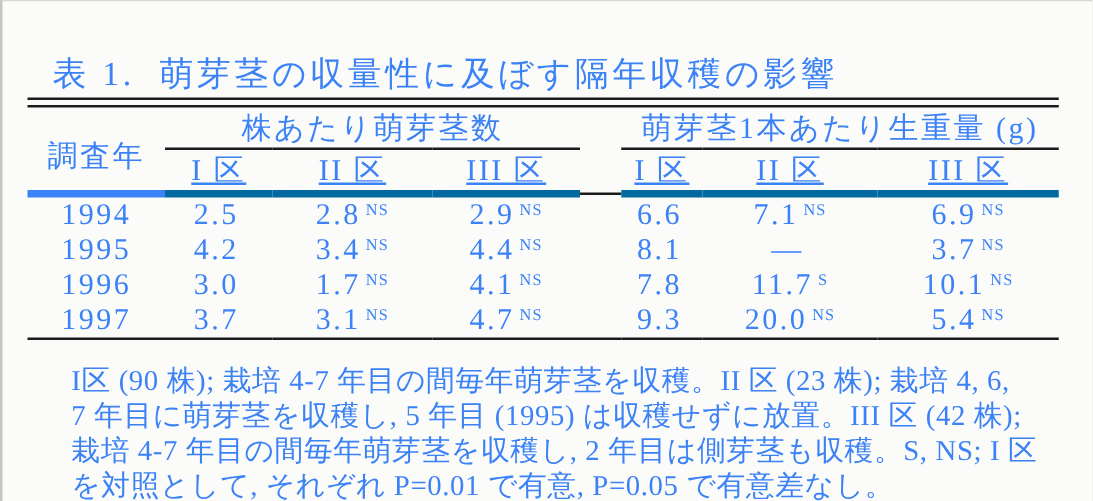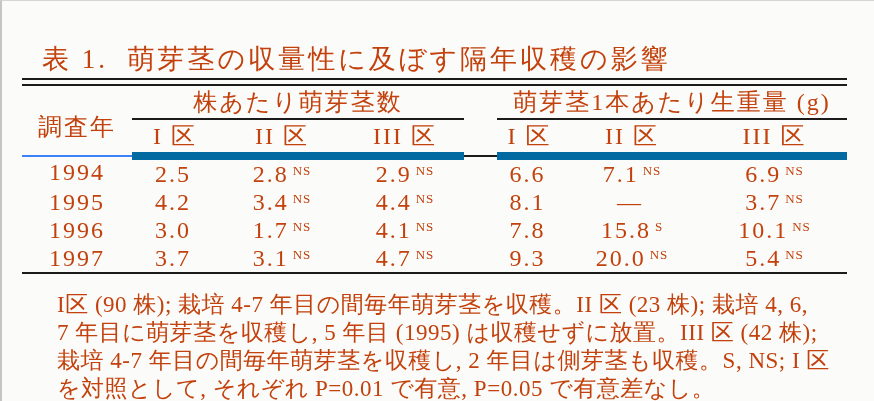--- a/index.html
+++ b/index.html
@@ -1,21 +1,21 @@
 <!DOCTYPE html>
 <html><head>
 <meta charset="utf-8">
 <style>
   html, body { margin: 0; padding: 0; background: #e9e9e7; }
   .page {
     position: relative;
     width: 874px;
     height: 401px;
     background: #fbfbf9;
-    color: #c2410c;
+    color: #3b82f6;
     font-family: "Liberation Serif", "DejaVu Serif", serif;
     overflow: hidden;
     box-sizing: border-box;
     border-left: 2px solid #c4c6c4;
     border-top: 1px solid #d6d6d4;
   }
   .title {
     position: absolute;
     left: 40px;
     top: 40px;
@@ -44,23 +44,23 @@
     padding: 0;
     font-weight: normal;
     text-align: center;
     vertical-align: middle;
     font-size: 24px;
     letter-spacing: 2px;
     overflow: visible;
     white-space: nowrap;
   }
   .tbl thead tr.group-row th { height: 32px; }
-  .tbl thead tr.subhead-row th { height: 28px; border-bottom: 8px solid #0369a1; }
+  .tbl thead tr.subhead-row th { height: 28px; border-bottom: 6px solid #0369a1; text-decoration: underline; }
   .tbl th.group-header { border-bottom: 2px solid #1b1b1b; }
-  .tbl th.year-header { border-bottom: 2px solid #3b82f6; padding-top: 12px; }
+  .tbl th.year-header { border-bottom: 6px solid #3b82f6; padding-top: 12px; }
   .tbl th.gap-col { border-bottom: 2px solid #1b1b1b; }
   .tbl tbody td { height: 28px; }
   .tbl tbody tr:last-child td { border-bottom: 2px solid #1b1b1b; }
   .tbl sup {
     font-size: 13px;
     letter-spacing: 1px;
     margin-left: 4px;
     vertical-align: 7px;
     line-height: 0;
   }
@@ -135,21 +135,21 @@
         <td><span>—</span><sup></sup></td>
         <td><span>3.7</span><sup>NS</sup></td>
       </tr>
       <tr>
         <td>1996</td>
         <td><span>3.0</span><sup></sup></td>
         <td><span>1.7</span><sup>NS</sup></td>
         <td><span>4.1</span><sup>NS</sup></td>
         <td></td>
         <td><span>7.8</span><sup></sup></td>
-        <td><span>15.8</span><sup>S</sup></td>
+        <td><span>11.7</span><sup>S</sup></td>
         <td><span>10.1</span><sup>NS</sup></td>
       </tr>
       <tr>
         <td>1997</td>
         <td><span>3.7</span><sup></sup></td>
         <td><span>3.1</span><sup>NS</sup></td>
         <td><span>4.7</span><sup>NS</sup></td>
         <td></td>
         <td><span>9.3</span><sup></sup></td>
         <td><span>20.0</span><sup>NS</sup></td>

